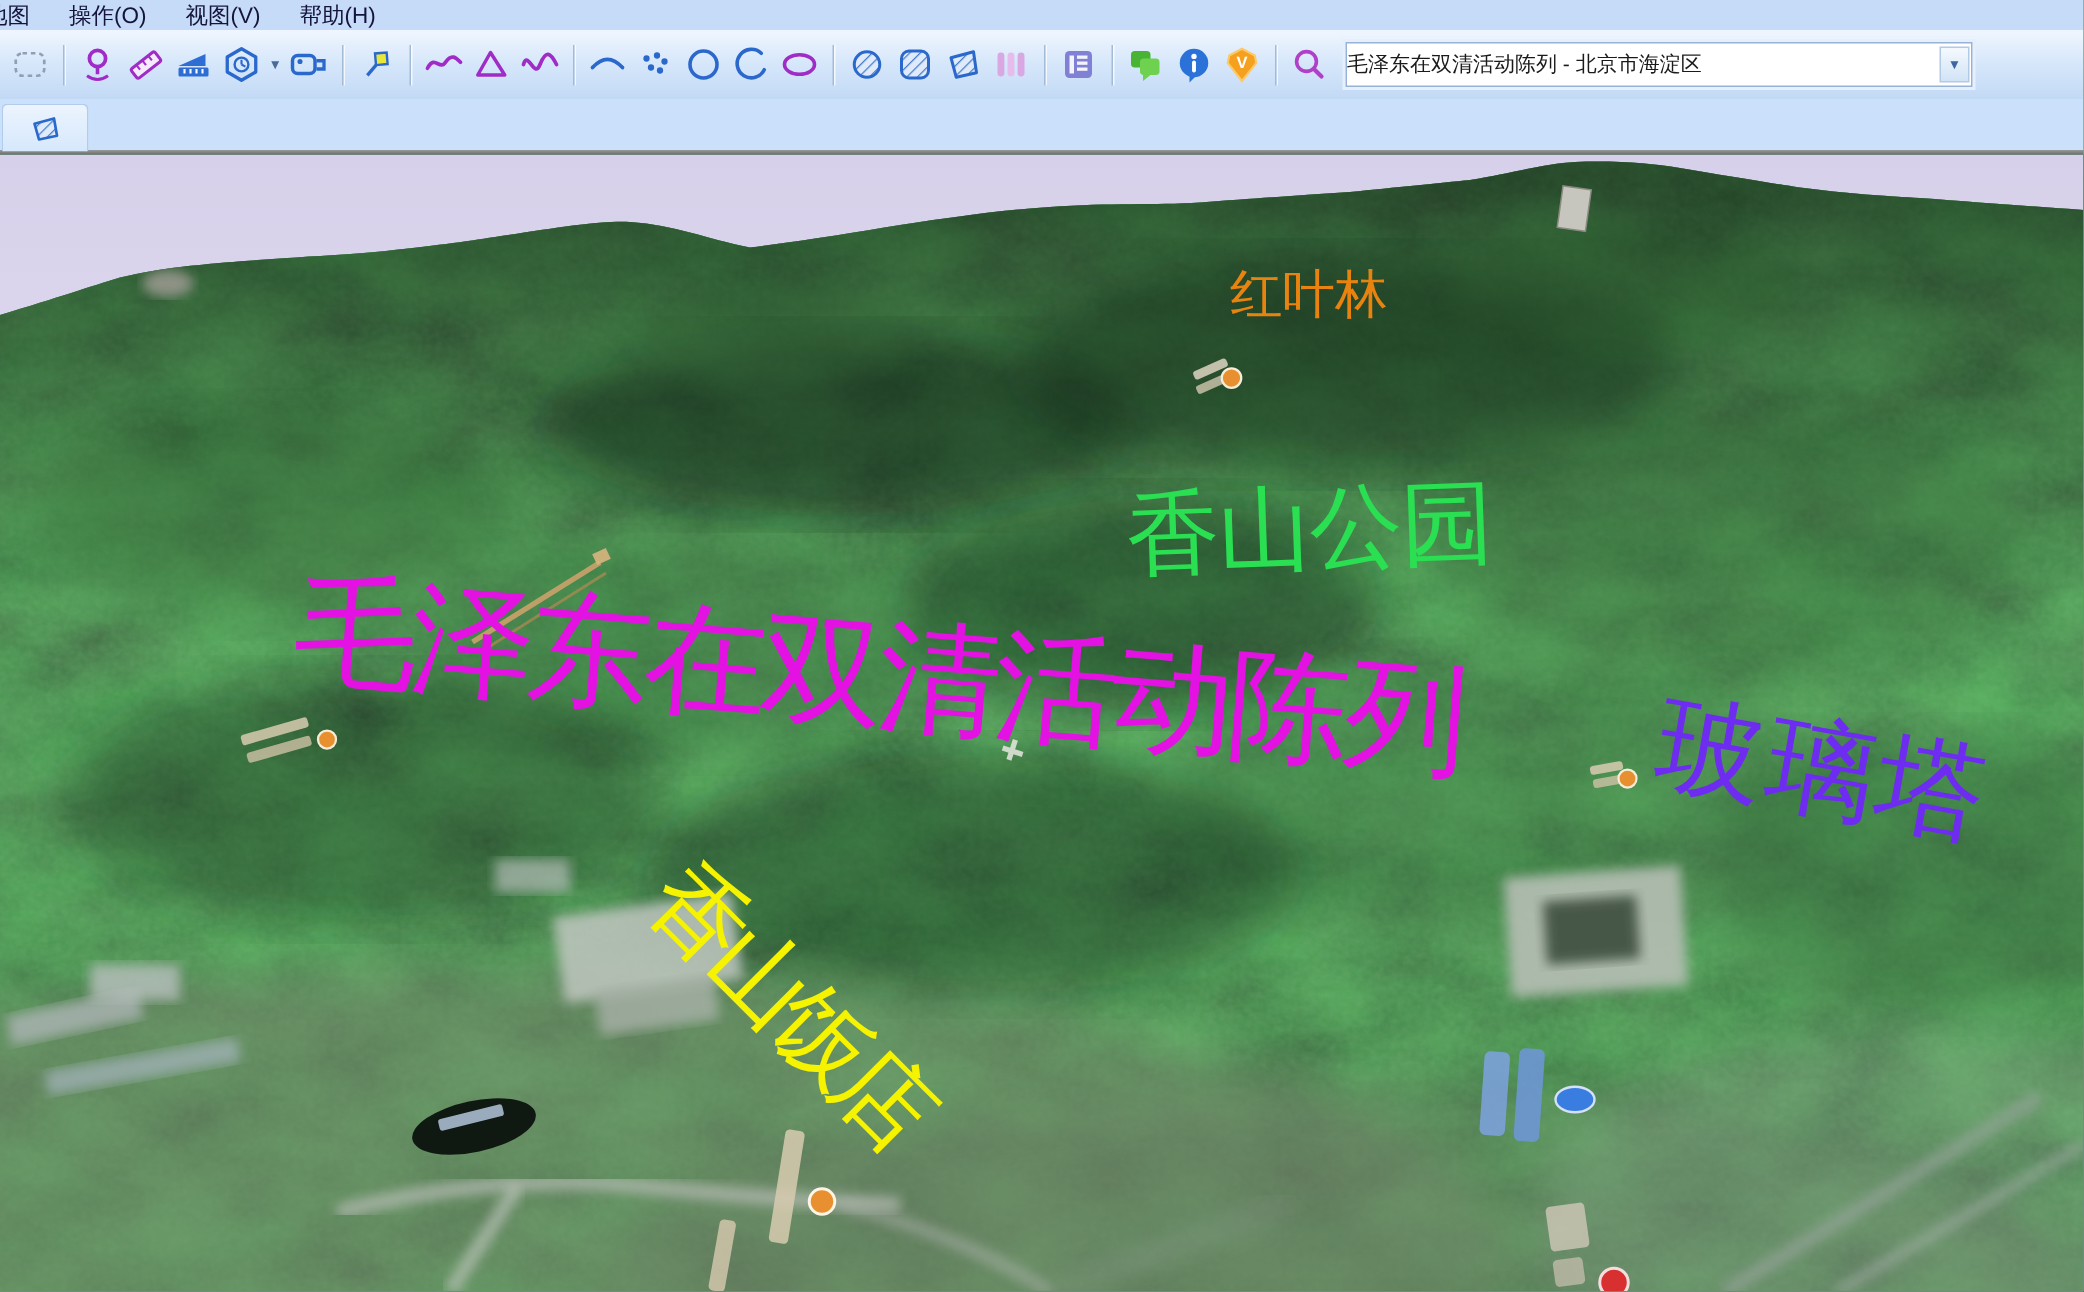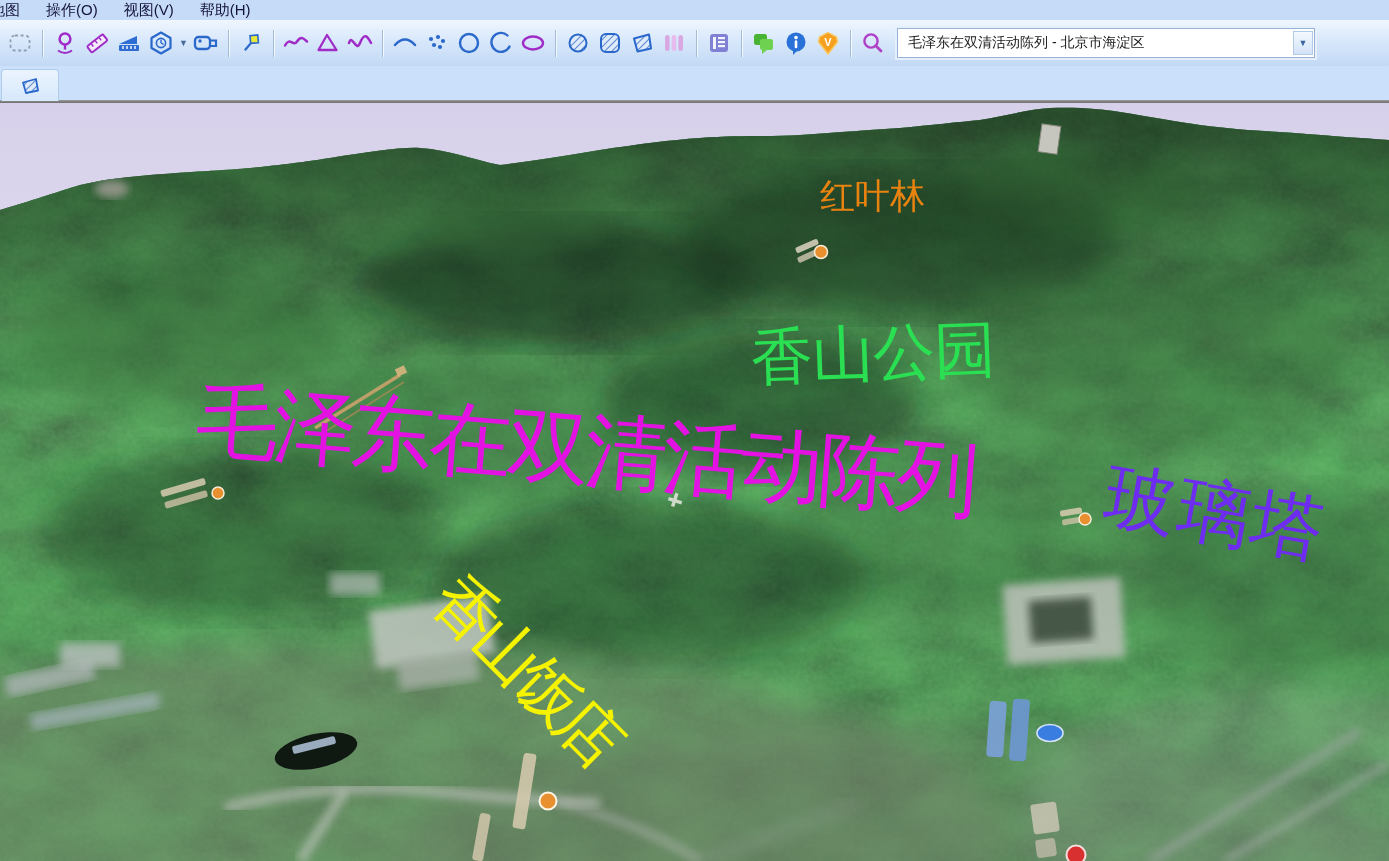--- a/index.html
+++ b/index.html
@@ -16,21 +16,21 @@
   .toolbar{height:46px;background:linear-gradient(#f0f6fe,#d8e8fb 45%,#c2d9f5);
            display:flex;align-items:center;padding:0 4px;}
   .tbtn{width:30px;height:34px;display:flex;align-items:center;justify-content:center;
         background:transparent;border:none;padding:0;margin:0 1px;cursor:pointer;}
   .tbtn svg{display:block;}
   .sep{width:1px;height:27px;background:#a4bbd8;box-shadow:1px 0 0 rgba(255,255,255,.75);margin:0 6px;}
   .caret-btn{width:13px;height:34px;border:none;background:transparent;color:#4a6a9a;font-size:9px;
              display:flex;align-items:center;justify-content:center;padding:0;cursor:pointer;}
   .searchwrap{margin-left:8px;width:416px;height:28px;background:#fff;border:1px solid #96b2d6;
               box-shadow:0 0 0 2px #e6effc;display:flex;align-items:center;}
-  .search-input{flex:1;border:none;outline:none;font-size:14px;padding:0 10px;color:#1a1a1a;
+  .search-input{flex:1;border:none;outline:none;font-size:14px;padding:0 0;color:#1a1a1a;
                 height:24px;font-family:"Liberation Sans",sans-serif;background:transparent;}
   .dd-btn{width:20px;height:24px;margin-right:1px;background:linear-gradient(#f4f9fe,#d2e3f6);
           border:1px solid #b2cae6;color:#3c66a0;font-size:9px;display:flex;align-items:center;
           justify-content:center;cursor:pointer;padding:0;}
 
   
   .tabstrip{height:34px;background:#cbe0fb;position:relative;}
   .panel-tab{position:absolute;left:1px;top:3px;width:56px;height:31px;
              background:linear-gradient(#ecf4fe,#d6e8fc);border:1px solid #b2ccec;border-bottom:none;
              border-radius:4px 4px 0 0;display:flex;align-items:center;justify-content:center;cursor:pointer;}

